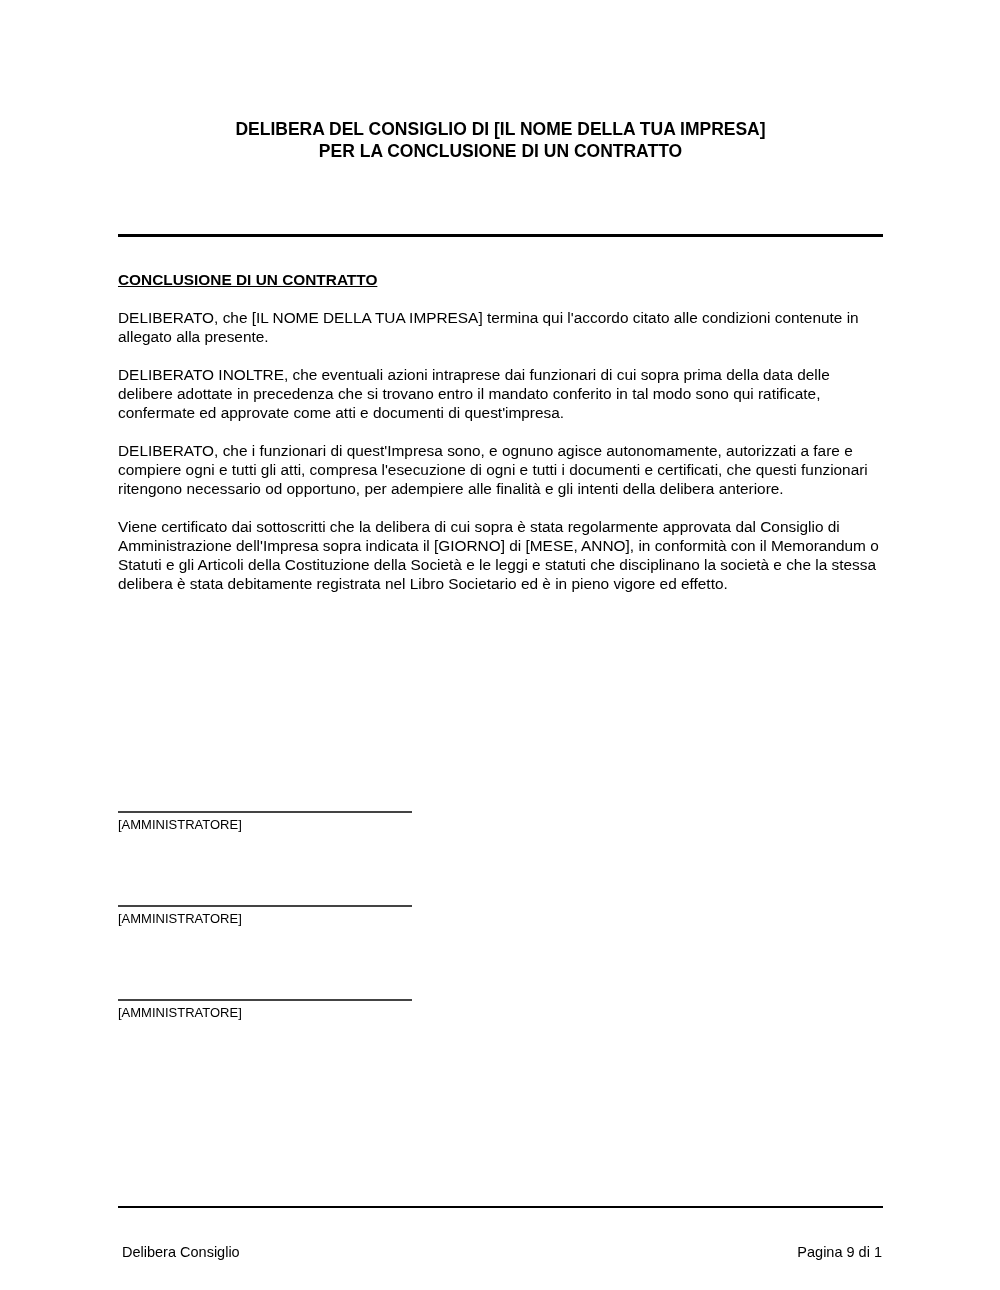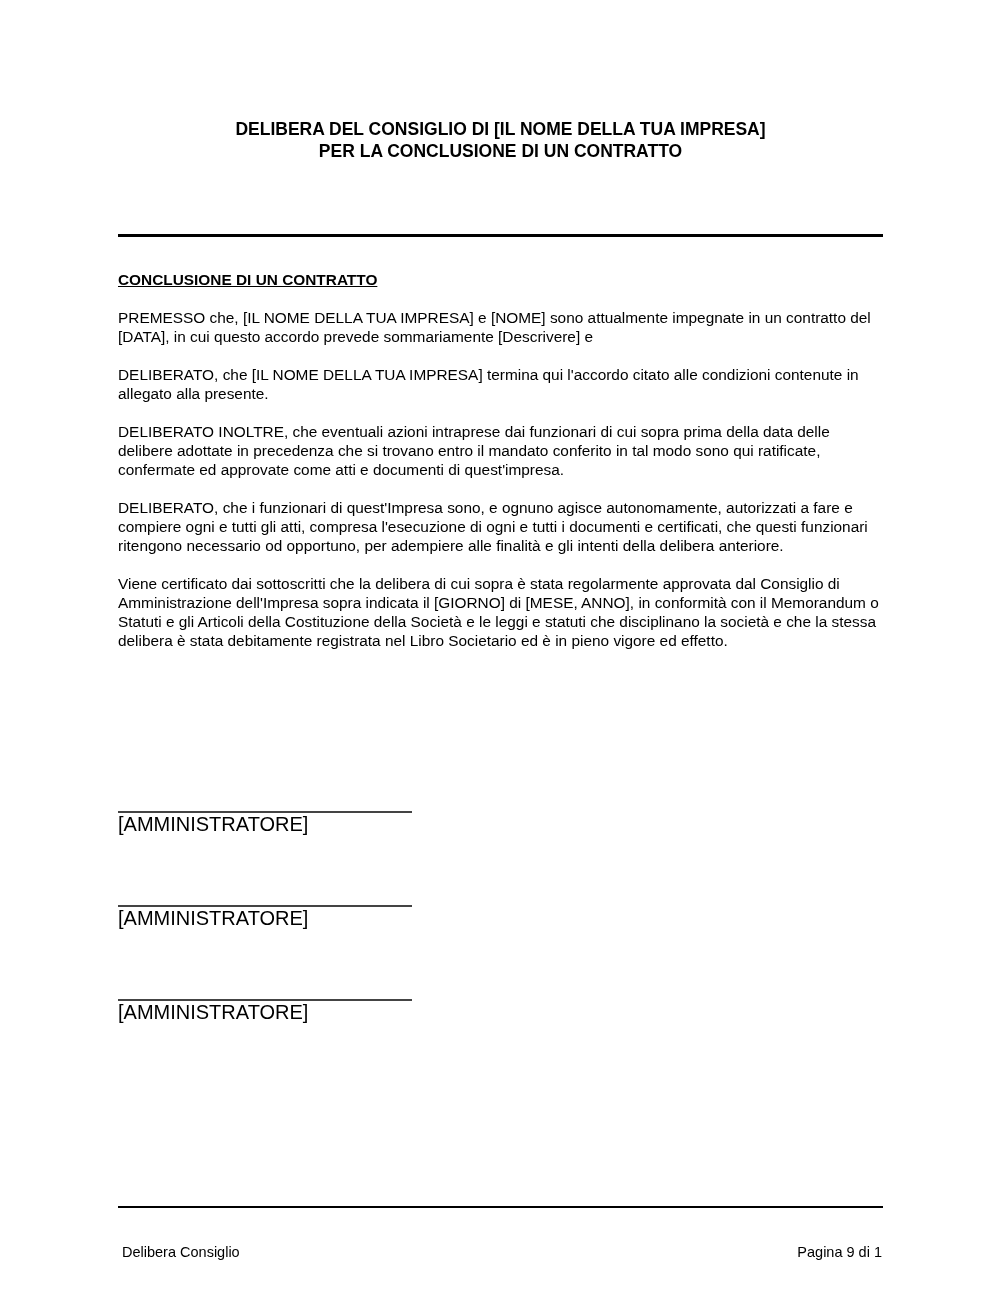--- a/index.html
+++ b/index.html
@@ -77,21 +77,21 @@
     .sig-block {
       position: relative;
       height: 94px;
     }
     .sig-line {
       width: 294px;
       height: 2px;
       background: #444444;
     }
     .sig-label {
-      font-size: 20px;
+      font-size: 13px;
       line-height: 19px;
       margin-top: 2px;
     }
     .footer-rule {
       position: absolute;
       left: 118px;
       width: 765px;
       top: 1206px;
       height: 2px;
       background: #000000;
@@ -116,21 +116,20 @@
   <div class="title-block">
     <span class="title-line">DELIBERA DEL CONSIGLIO DI [IL NOME DELLA TUA IMPRESA]</span>
     <span class="title-line">PER LA CONCLUSIONE DI UN CONTRATTO</span>
   </div>
 
 
   <div class="header-rule"></div>
 
   <div class="content">
     <div class="section-heading">CONCLUSIONE DI UN CONTRATTO</div>
-    <p class="para">PREMESSO che, [IL NOME DELLA TUA IMPRESA] e [NOME] sono attualmente impegnate in un contratto del [DATA], in cui questo accordo prevede sommariamente [Descrivere] e</p>
     <p class="para">DELIBERATO, che [IL NOME DELLA TUA IMPRESA] termina qui l'accordo citato alle condizioni contenute in allegato alla presente.</p>
     <p class="para">DELIBERATO INOLTRE, che eventuali azioni intraprese dai funzionari di cui sopra prima della data delle delibere adottate in precedenza che si trovano entro il mandato conferito in tal modo sono qui ratificate, confermate ed approvate come atti e documenti di quest'impresa.</p>
     <p class="para">DELIBERATO, che i funzionari di quest'Impresa sono, e ognuno agisce autonomamente, autorizzati a fare e compiere ogni e tutti gli atti, compresa l'esecuzione di ogni e tutti i documenti e certificati, che questi funzionari ritengono necessario od opportuno, per adempiere alle finalità e gli intenti della delibera anteriore.</p>
     <p class="para">Viene certificato dai sottoscritti che la delibera di cui sopra è stata regolarmente approvata dal Consiglio di Amministrazione dell'Impresa sopra indicata il [GIORNO] di [MESE, ANNO], in conformità con il Memorandum o Statuti e gli Articoli della Costituzione della Società e le leggi e statuti che disciplinano la società e che la stessa delibera è stata debitamente registrata nel Libro Societario ed è in pieno vigore ed effetto.</p>
   </div>
 
   <div class="signatures">
     <div class="sig-block">
       <div class="sig-line"></div>
       <div class="sig-label">[AMMINISTRATORE]</div>

